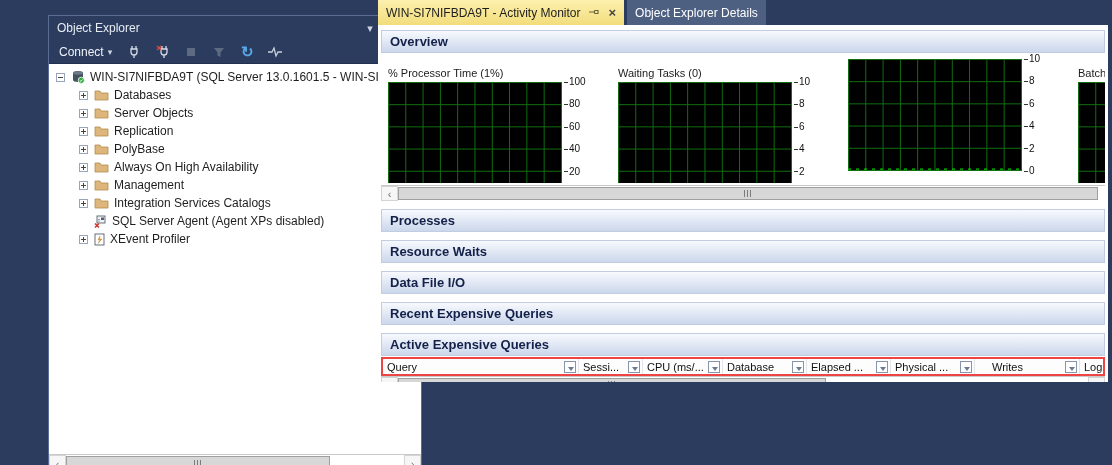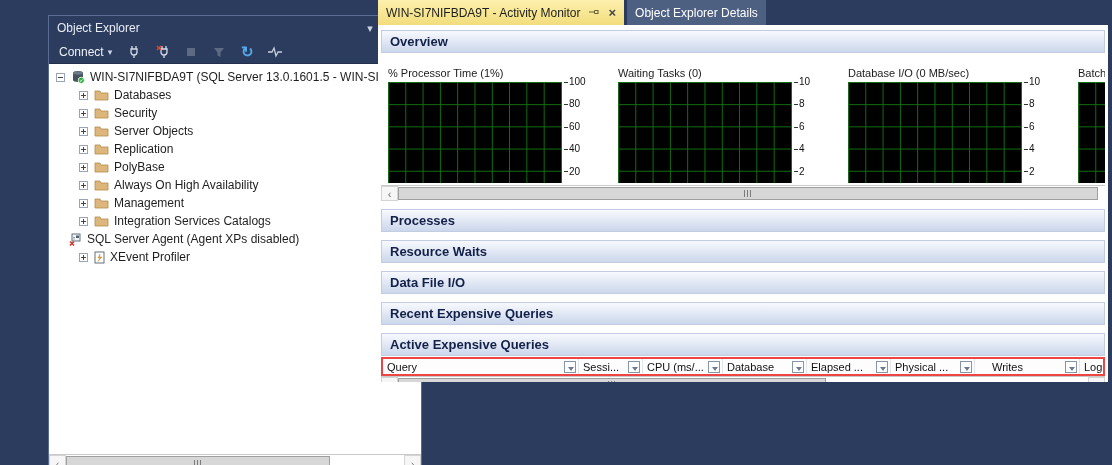--- a/index.html
+++ b/index.html
@@ -22,21 +22,21 @@
   .connect-btn .caret { font-size:9px; color:#cdd5e4; }
   .tb-ico { width:18px; height:18px; display:flex; align-items:center; justify-content:center; }
   .tb-ico svg { display:block; }
   .tb-ico.refresh { color:#57a8e8; font-size:15px; font-weight:bold; line-height:1; }
 
   .tree { flex:1 1 auto; background:#ffffff; overflow:hidden; padding-top:4px; font-size:12px; color:#1e1e1e; }
   .trow { height:18px; display:flex; align-items:center; white-space:nowrap; overflow:hidden; }
   .trow .lbl { margin-left:5px; }
   .indent1 { padding-left:7px; }
   .indent2 { padding-left:30px; }
-  .indent2b { padding-left:20px; }
+  .indent2b { padding-left:45px; }
   .expander { width:9px; height:9px; border:1px solid #9aa4b8; background:#fff; position:relative; flex:0 0 9px; }
   .expander::before { content:""; position:absolute; left:1px; right:1px; top:3px; height:1px; background:#444; }
   .expander.plus::after { content:""; position:absolute; top:1px; bottom:1px; left:3px; width:1px; background:#444; }
   .ticon { margin-left:6px; flex:0 0 auto; display:flex; }
 
   
   .hscroll { height:18px; background:#e9e9e7; border-top:1px solid #c9c9c9; display:flex; align-items:stretch; }
   .sbtn { width:17px; background:#f6f6f6; color:#6f6f6f; font-size:11px; display:flex; align-items:center; justify-content:center; border:1px solid #d4d4d4; }
   .strack { flex:1 1 auto; background:#ffffff; position:relative; }
   .sthumb { position:absolute; top:1px; bottom:1px; left:0; background:#d7d7d7; border:1px solid #9f9f9f;
@@ -157,29 +157,20 @@
     </div>
 
     <div class="trow indent2">
       <span class="expander plus"></span>
       <span class="ticon">
           <svg width="15" height="12" viewBox="0 0 15 12">
             <path d="M1 2h5l1 2h7v7H1z" fill="#dcb67a" stroke="#b28c4f" stroke-width="0.8"></path>
           </svg>
         </span>
       <span class="lbl">Databases</span>
-    </div>
-    <div class="trow indent2">
-      <span class="expander plus"></span>
-      <span class="ticon">
-          <svg width="15" height="12" viewBox="0 0 15 12">
-            <path d="M1 2h5l1 2h7v7H1z" fill="#dcb67a" stroke="#b28c4f" stroke-width="0.8"></path>
-          </svg>
-        </span>
-      <span class="lbl">Security</span>
     </div>
     <div class="trow indent2">
       <span class="expander plus"></span>
       <span class="ticon">
           <svg width="15" height="12" viewBox="0 0 15 12">
             <path d="M1 2h5l1 2h7v7H1z" fill="#dcb67a" stroke="#b28c4f" stroke-width="0.8"></path>
           </svg>
         </span>
       <span class="lbl">Server Objects</span>
     </div>
@@ -312,21 +303,20 @@
               <span class="tick">10</span>
               <span class="tick">8</span>
               <span class="tick">6</span>
               <span class="tick">4</span>
               <span class="tick">2</span>
               <span class="tick">0</span>
             </div>
         </div>
       </div>
       <div class="chart">
-        <div class="chart-title">Database I/O (0 MB/sec)</div>
         <div class="chart-box">
           <svg class="plot" viewBox="0 0 100 100" preserveAspectRatio="none">
               <polyline points="0.00,99.20 4.35,99.20 8.70,99.20 13.04,99.20 17.39,99.20 21.74,99.20 26.09,99.20 30.43,99.20 34.78,99.20 39.13,99.20 43.48,99.20 47.83,99.20 52.17,99.20 56.52,99.20 60.87,99.20 65.22,99.20 69.57,99.20 73.91,99.20 78.26,99.20 82.61,99.20 86.96,99.20 91.30,99.20 95.65,99.20 100.00,99.20" fill="none" stroke="#00cc00" stroke-width="1.4" vector-effect="non-scaling-stroke" stroke-dasharray="3 5"></polyline>
             </svg>
           <div class="ticks">
               <span class="tick">10</span>
               <span class="tick">8</span>
               <span class="tick">6</span>
               <span class="tick">4</span>
               <span class="tick">2</span>

